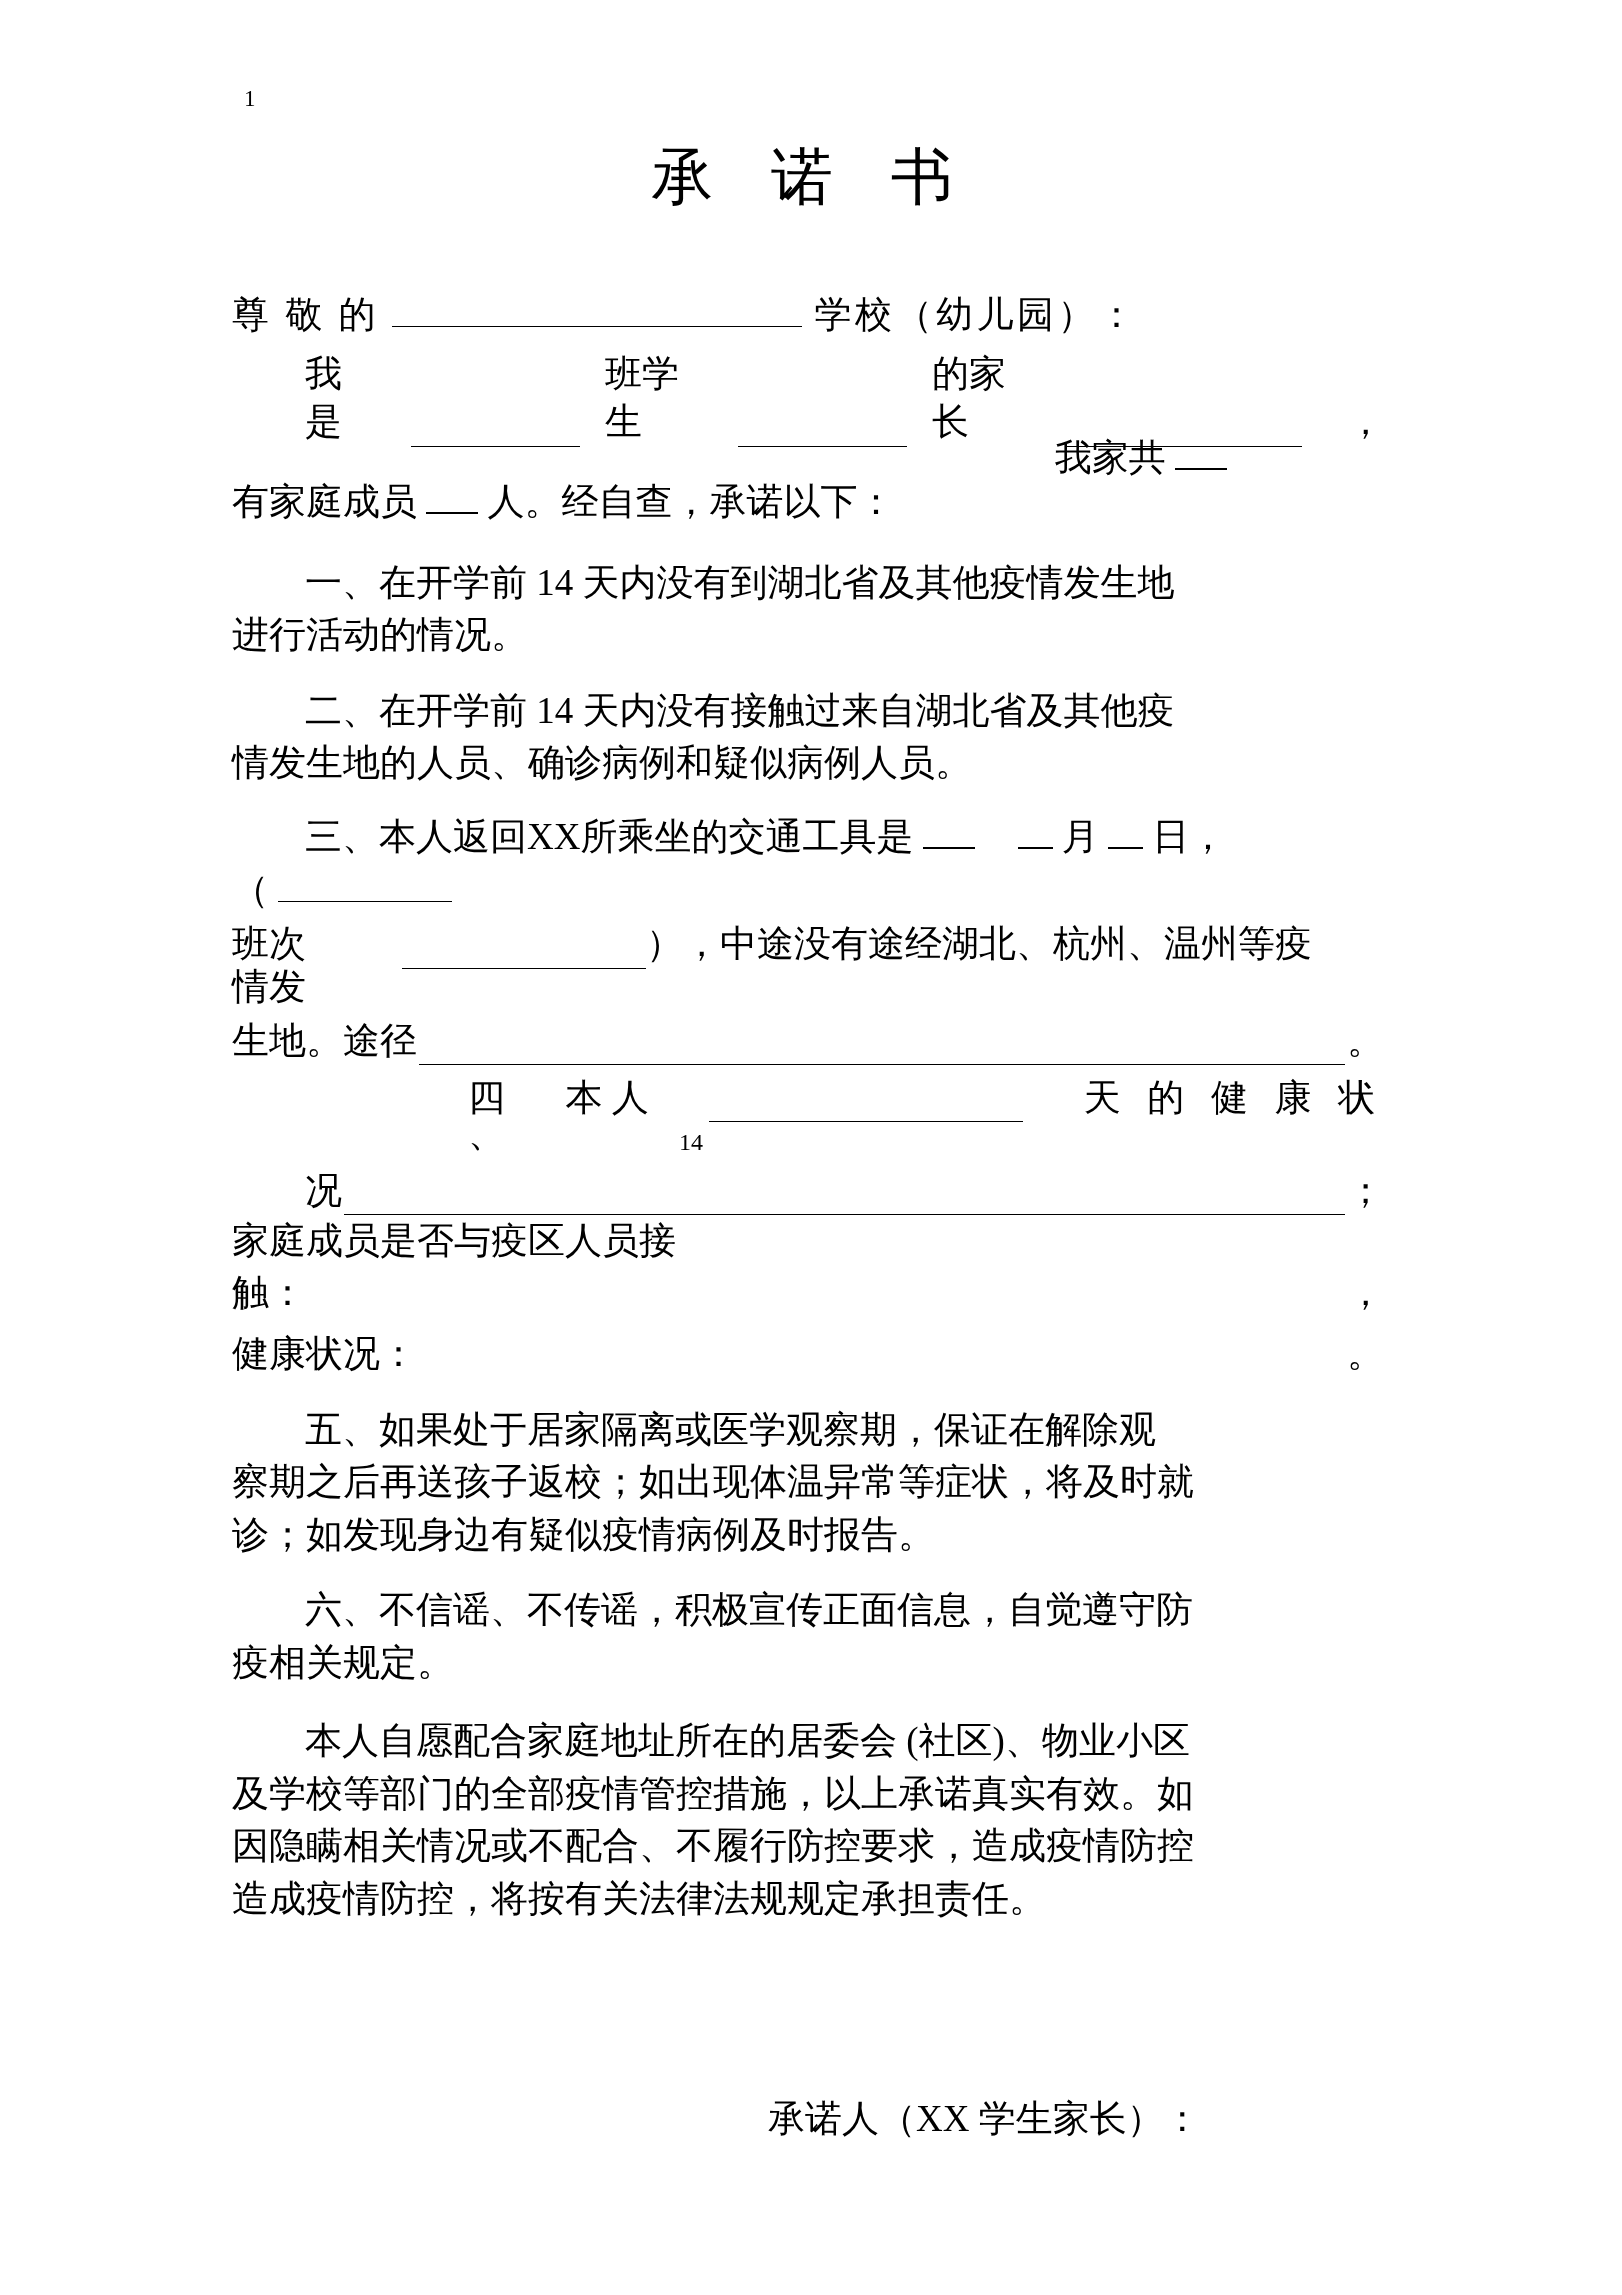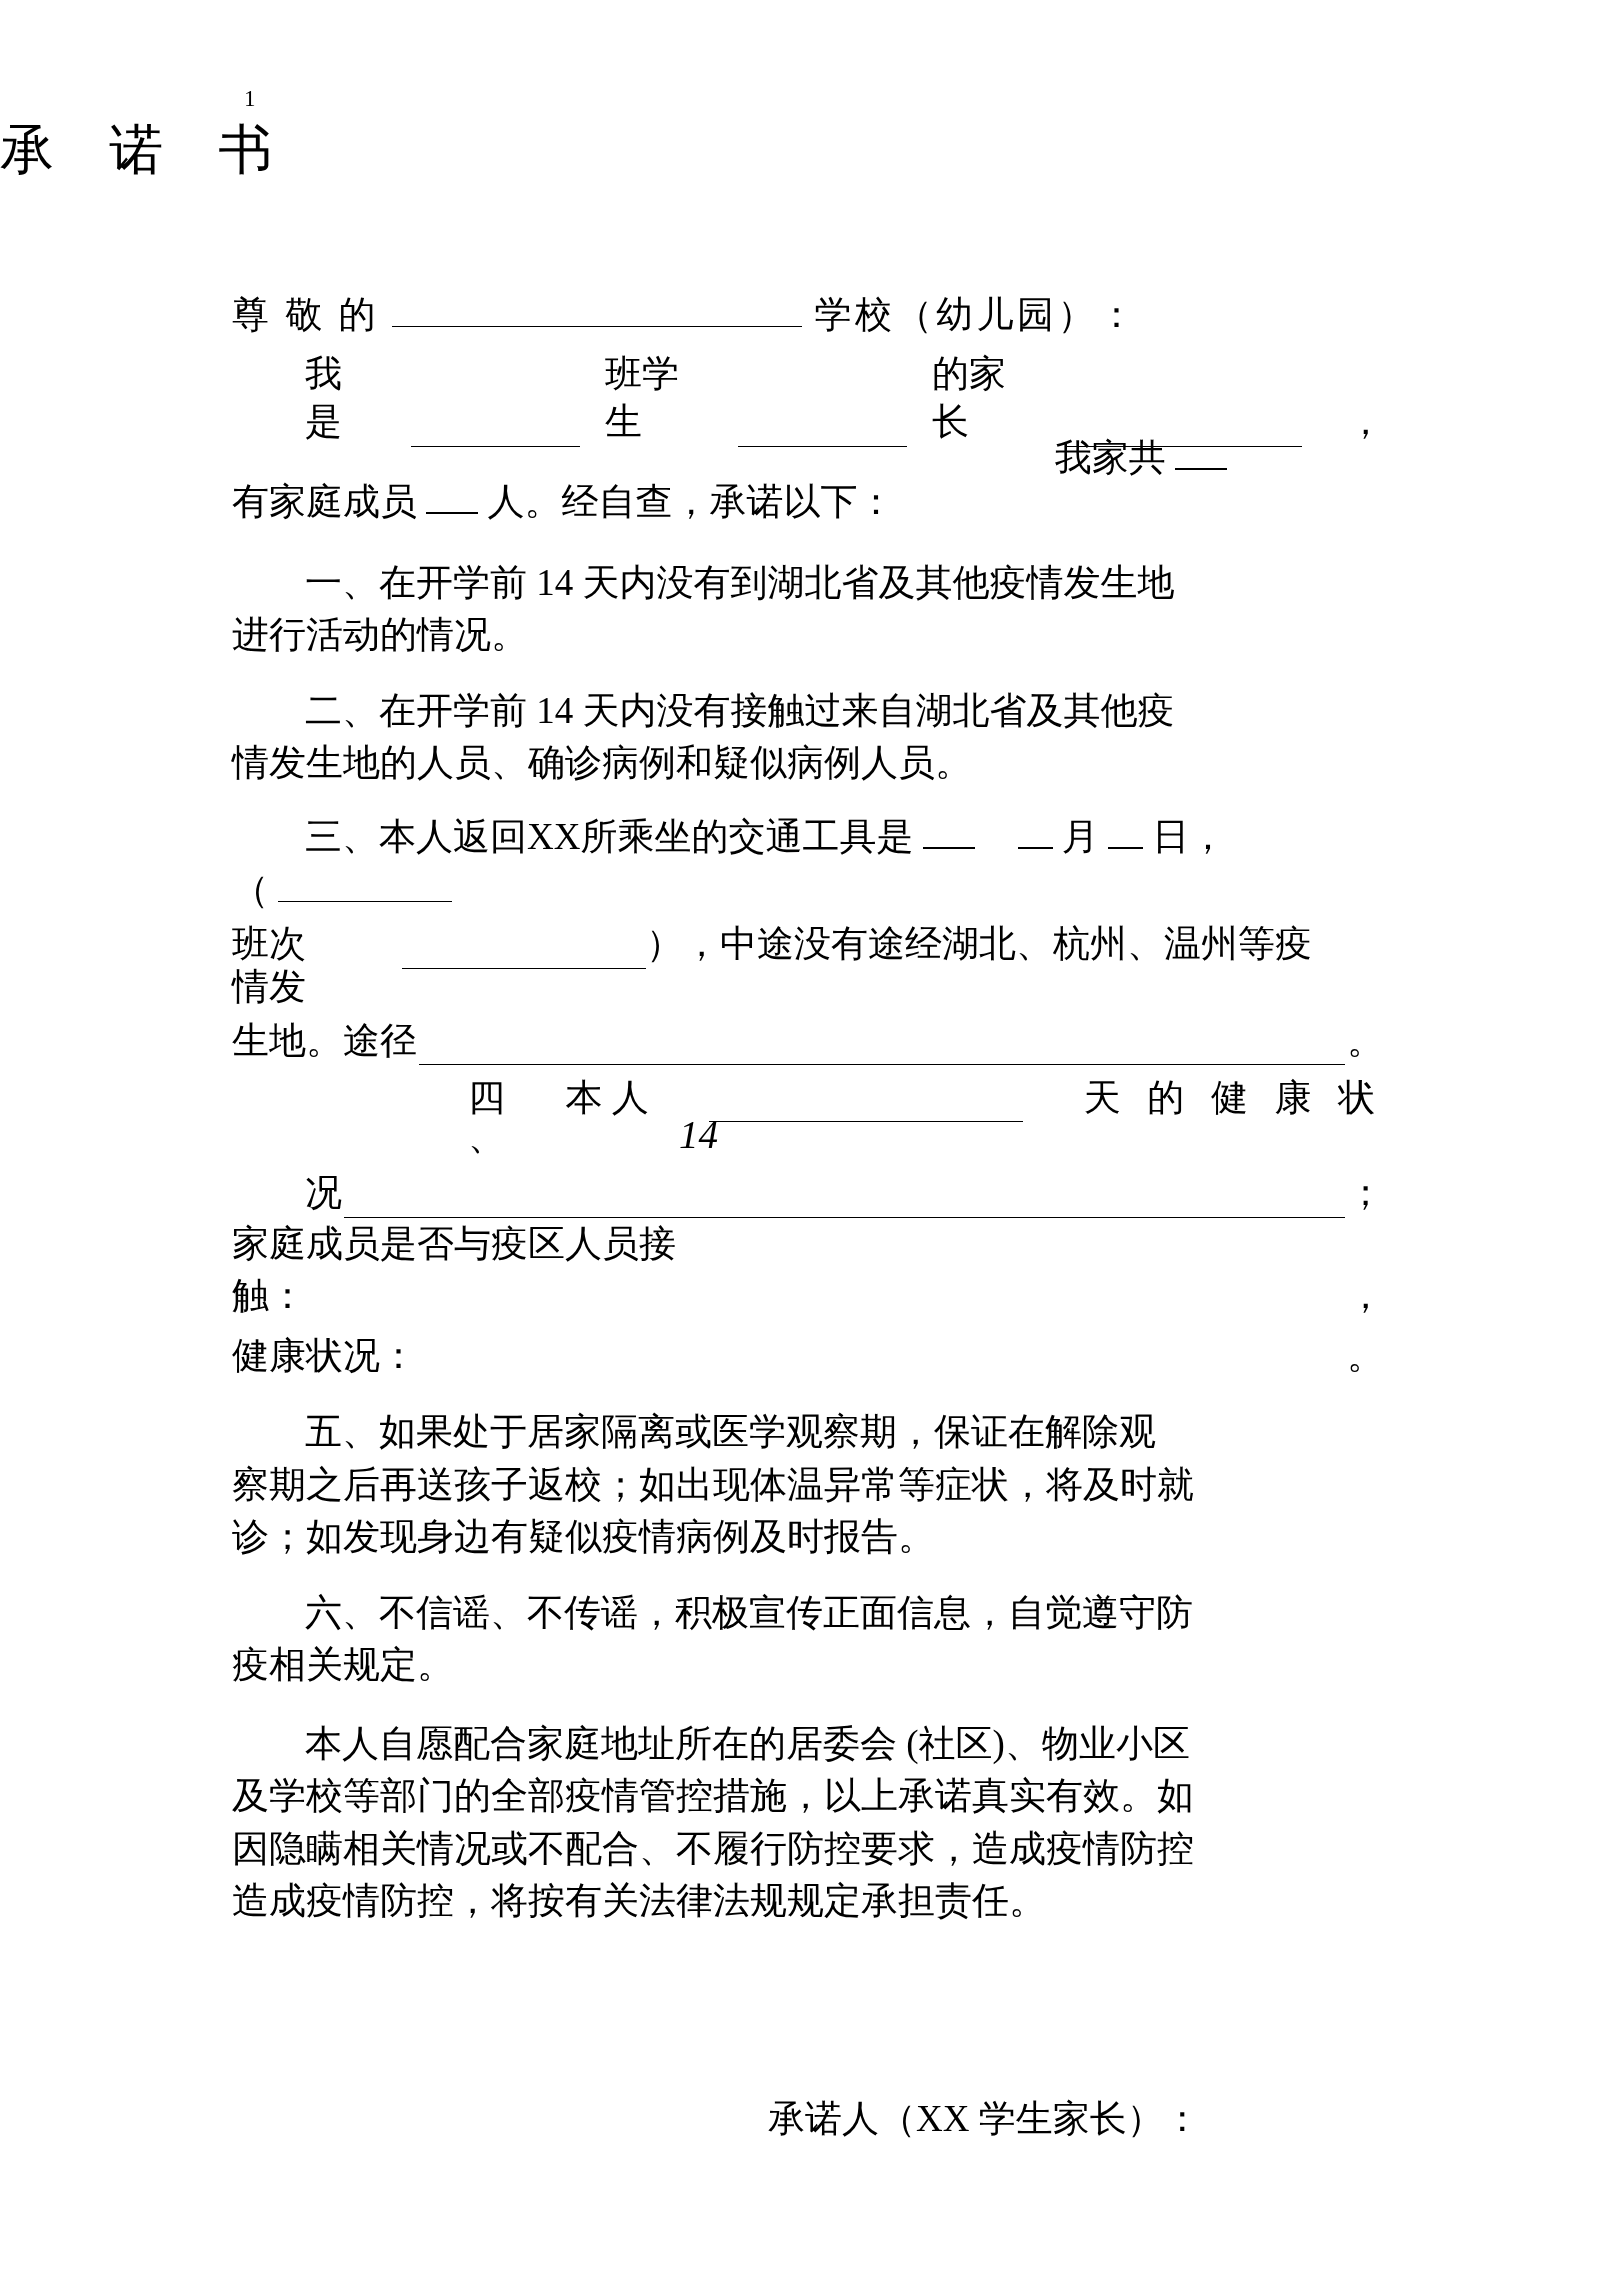--- a/index.html
+++ b/index.html
@@ -23,22 +23,23 @@
     left: 244px;
     top: 87px;
     font-size: 23px;
     font-family: "Liberation Serif", serif;
     line-height: 1;
   }
   .doc-title {
     position: absolute;
     left: 0;
     right: 0;
-    top: 114px;
-    font-size: 54px;
+    top: 135px;
+    text-align: center;
+    font-size: 62px;
     letter-spacing: 19px;
     font-weight: 400;
     font-family: "DejaVu Serif", "Liberation Serif", serif;
   }
   .body-area {
     position: absolute;
     left: 232px;
     top: 288px;
     width: 1152px;
   }
@@ -95,21 +96,21 @@
     height: 35px;
     margin: 0 1.7px;
   }
   .sign {
     position: absolute;
     left: 768px;
     top: 2094px;
     font-size: 37px;
     white-space: nowrap;
   }
-  .sp-small { font-size: 39px; font-style: italic; }
+  .sp-small { font-size: 24px; }
 </style>
 </head>
 <body>
 
 <div class="page">
 
   <div class="page-number">1</div>
 
   <div class="doc-title">承 诺 书</div>
 

